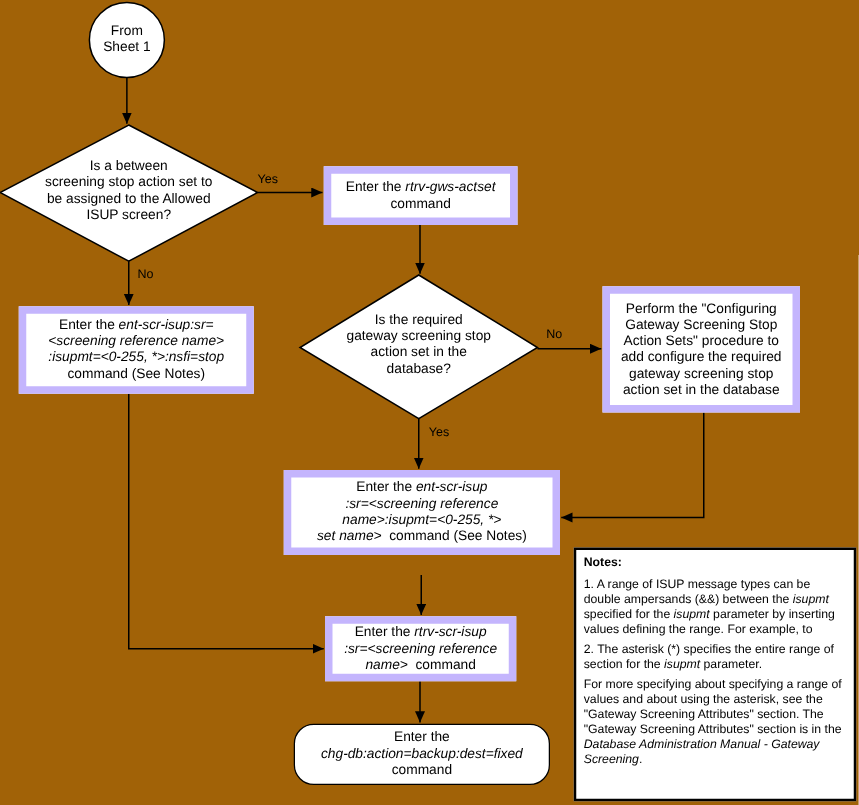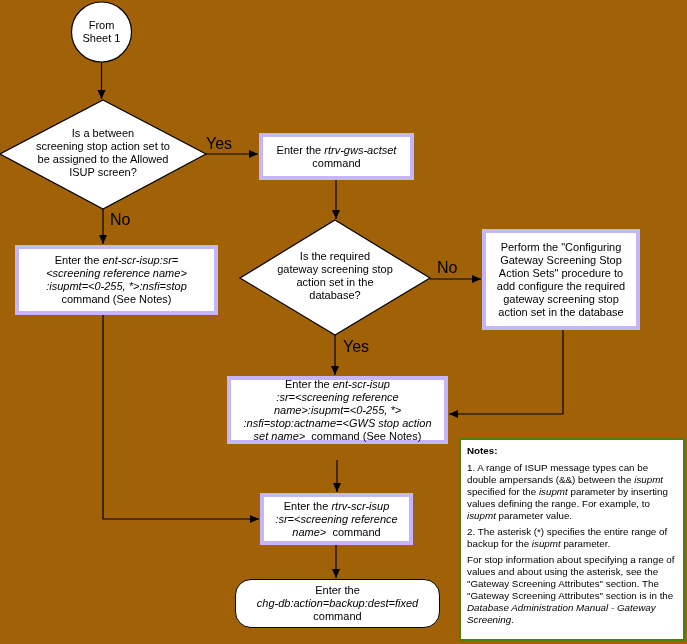--- a/index.html
+++ b/index.html
@@ -7,28 +7,28 @@
   body { font-family: "Liberation Sans", sans-serif; color: #000; }
   .canvas {
     position: relative; width: 687px; height: 644px; background: #a16207;
     font-size: 11px; line-height: 13px; overflow: hidden;
   }
   svg.layer { position: absolute; left: 0; top: 0; width: 687px; height: 644px; }
   .node {
     position: absolute; display: flex; flex-direction: column;
     justify-content: center; align-items: center; text-align: center;
   }
-  .box { border: 4px solid #c4b5fd; background: #fff; }
+  .box { border: 6px solid #c4b5fd; background: #fff; }
   .term { border: 1px solid #000; border-radius: 16px; background: #fff; }
   .plain { background: transparent; }
   .cmd { font-style: italic; }
-  .edge-label { position: absolute; font-size: 16px; }
+  .edge-label { position: absolute; font-size: 10px; }
   .notes {
     position: absolute; left: 459px; top: 438px; width: 226px; height: 203px;
-    border: 2px solid #4d7c0f; background: #fff; padding: 5px 6px;
+    border: 2px solid #000000; background: #fff; padding: 5px 6px;
     font-size: 9.8px; line-height: 12px; text-align: left;
   }
   .notes .heading { font-weight: bold; margin-bottom: 5px; }
   .notes .para { margin-bottom: 4px; }
   .nline { white-space: nowrap; }
 </style>
 </head>
 <body>
 
 <div class="canvas">
@@ -71,21 +71,21 @@
   <span class="edge-label" style="left:206px; top:137px;">Yes</span>
   <span class="edge-label" style="left:110px; top:213px;">No</span>
   <span class="edge-label" style="left:437px; top:261px;">No</span>
   <span class="edge-label" style="left:343px; top:340px;">Yes</span>
 
   <div class="node box" style="left:259px; top:133px; width:155px; height:47px;">
     <div><span>Enter the </span><span class="cmd">rtrv-gws-actset</span></div>
     <div>command</div>
   </div>
 
-  <div class="node box" style="left:15px; top:245px; width:203px; height:70px;align-items:center;">
+  <div class="node box" style="left:15px; top:245px; width:188px; height:70px;align-items:center;">
     <div><span>Enter the </span><span class="cmd">ent-scr-isup:sr=</span></div>
     <div class="cmd">&lt;screening reference name&gt;</div>
     <div class="cmd">:isupmt=&lt;0-255, *&gt;:nsfi=stop</div>
     <div>command (See Notes)</div>
   </div>
 
   <div class="node plain" style="left:245px; top:250px; width:180px;align-items:center;">
     <div>Is the required</div>
     <div>gateway screening stop</div>
     <div>action set in the</div>
@@ -98,21 +98,20 @@
     <div>Action Sets" procedure to</div>
     <div>add configure the required</div>
     <div>gateway screening stop</div>
     <div>action set in the database</div>
   </div>
 
   <div class="node box" style="left:227px; top:376px; width:221px; height:68px;">
     <div><span>Enter the </span><span class="cmd">ent-scr-isup</span></div>
     <div class="cmd">:sr=&lt;screening reference</div>
     <div class="cmd">name&gt;:isupmt=&lt;0-255, *&gt;</div>
-    <div class="cmd">:nsfi=stop:actname=&lt;GWS stop action</div>
     <div><span class="cmd">set name&gt;</span><span>&nbsp; command (See Notes)</span></div>
   </div>
 
   <div class="node box" style="left:260px; top:493px; width:153px; height:52px;">
     <div><span>Enter the </span><span class="cmd">rtrv-scr-isup</span></div>
     <div class="cmd">:sr=&lt;screening reference</div>
     <div><span class="cmd">name&gt;</span><span>&nbsp; command</span></div>
   </div>
 
   <div class="node term" style="left:235px; top:579px; width:205px; height:49px;">
@@ -121,28 +120,27 @@
     <div>command</div>
   </div>
 
   <div class="notes">
     <div class="heading">Notes:</div>
     <div class="para">
       <div class="nline">1. A range of ISUP message types can be</div>
       <div class="nline"><span>double ampersands (&amp;&amp;) between the </span><span class="cmd">isupmt</span></div>
       <div class="nline"><span>specified for the </span><span class="cmd">isupmt</span><span> parameter by inserting</span></div>
       <div class="nline">values defining the range.  For example, to</div>
-      <div class="nline"><span class="cmd">isupmt</span><span> parameter value.</span></div>
     </div>
     <div class="para">
       <div class="nline">2. The asterisk (*) specifies the entire range of</div>
-      <div class="nline"><span>backup for the </span><span class="cmd">isupmt</span><span> parameter.</span></div>
+      <div class="nline"><span>section for the </span><span class="cmd">isupmt</span><span> parameter.</span></div>
     </div>
     <div class="para">
-      <div class="nline">For stop information about specifying a range of</div>
+      <div class="nline">For more specifying about specifying a range of</div>
       <div class="nline">values and about using the asterisk, see the</div>
       <div class="nline">"Gateway Screening Attributes" section.  The</div>
       <div class="nline">"Gateway Screening Attributes" section is in the</div>
       <div class="nline cmd">Database Administration Manual - Gateway</div>
       <div class="nline"><span class="cmd">Screening</span><span>.</span></div>
     </div>
   </div>
 
 </div>
 

